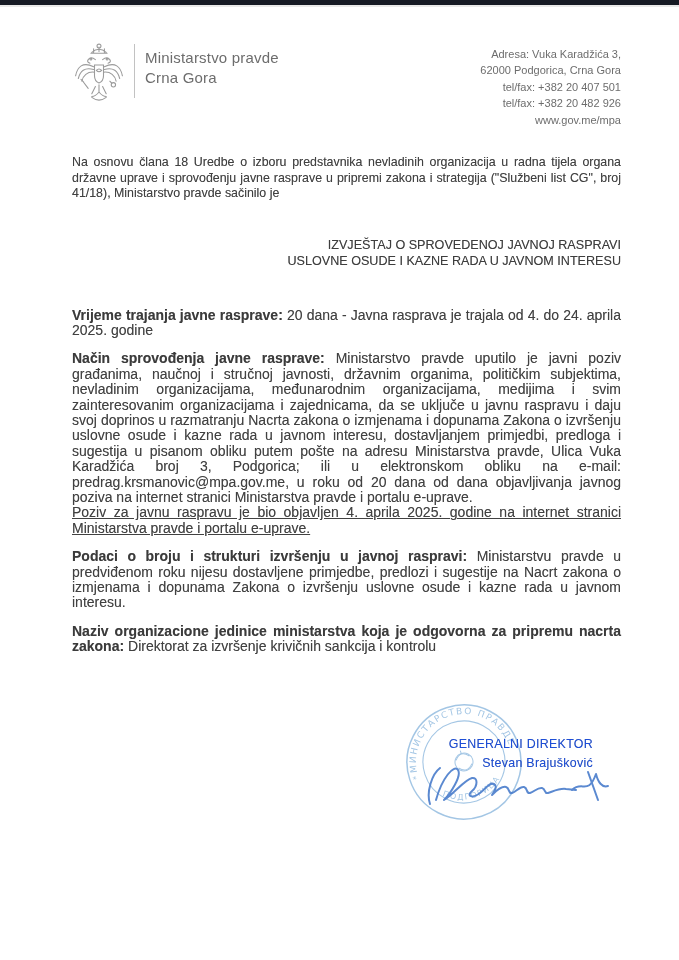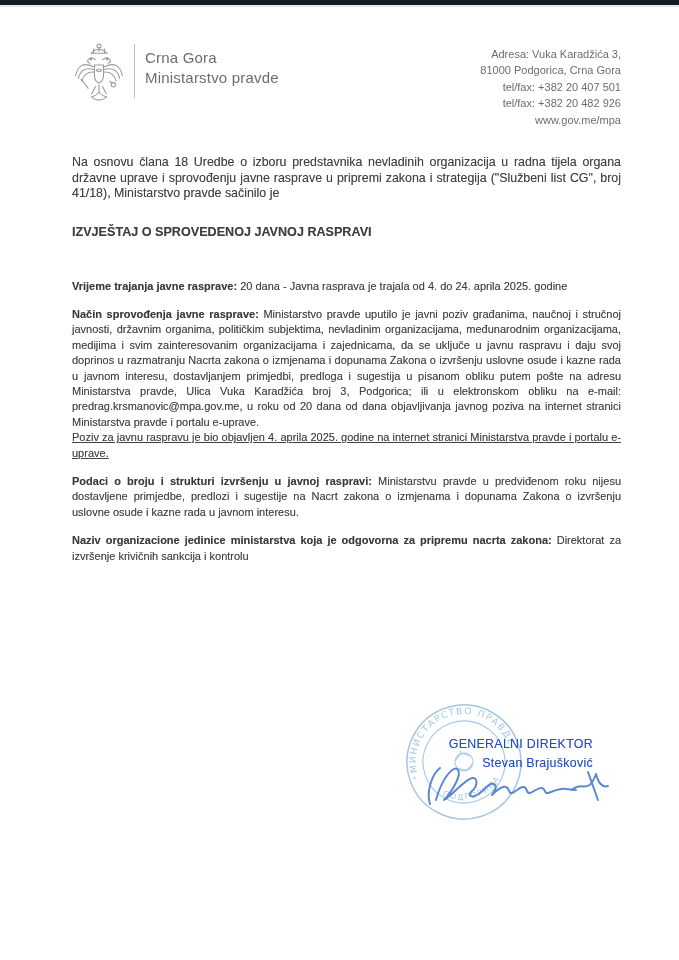--- a/index.html
+++ b/index.html
@@ -24,23 +24,23 @@
   .brand-text { padding-top:8px; font-size:15px; line-height:20px; color:#6d6d6d; letter-spacing:.2px; }
   .addr { text-align:right; font-size:11px; line-height:16.4px; color:#6d6d6d; padding-top:6px; }
 
   
   .ref-row { display:flex; margin-top:50px; font-size:12.2px; color:#5d5d5d; }
   .ref-date { margin-left:auto; margin-right:126px; }
 
   
   .intro { margin-top:27px; font-size:12.4px; line-height:15.5px; text-align:justify;
            text-shadow:0 0 .5px rgba(70,70,70,.45); }
-  .doc-title { margin-top:22px; text-align:left; font-weight:bold; font-size:12.6px;
+  .doc-title { margin-top:35px; text-align:right; font-weight:normal; font-size:12.6px;
                line-height:16px; color:#3e3e3e; text-shadow:0 0 .5px rgba(60,60,60,.45); }
-  .sec { font-size:11px; line-height:15.4px; text-align:justify; margin-top:13px;
+  .sec { font-size:14px; line-height:15.4px; text-align:justify; margin-top:13px;
          text-shadow:0 0 .5px rgba(70,70,70,.45); }
   .sec.first { margin-top:39px; }
   .sec b { color:#3b3b3b; }
   .block { display:block;text-decoration:underline; }
 
   
   .sig-text { position:absolute; left:378px; top:735px; width:215px; text-align:right;
               font-size:12.4px; line-height:19px; color:#1d4ed8; letter-spacing:.3px;
               text-shadow:0 0 .5px rgba(70,70,70,.4); }
   .stamp { position:absolute; left:402px; top:700px; width:124px; height:124px;
@@ -75,38 +75,39 @@
 
         <path d="M12,44 l6,8 M10,42 l3,3"></path>
         <circle cx="46" cy="48" r="2.4"></circle>
         <path d="M42,44 l2,2"></path>
 
         <path d="M30,48 v8 M26,50 l-4,8 M34,50 l4,8 M30,56 q-4,5 -8,5 M30,56 q4,5 8,5"></path>
         <path d="M22,62 q8,6 16,0"></path>
       </svg>
       <div class="brand-divider"></div>
       <div class="brand-text">
+        <div>Ministarstvo pravde</div>
         <div>Crna Gora</div>
-        <div>Ministarstvo pravde</div>
       </div>
     </div>
     <div class="addr">
       <div>Adresa: Vuka Karadžića 3,</div>
-      <div>81000 Podgorica, Crna Gora</div>
+      <div>62000 Podgorica, Crna Gora</div>
       <div>tel/fax: +382 20 407 501</div>
       <div>tel/fax: +382 20 482 926</div>
       <div>www.gov.me/mpa</div>
     </div>
   </div>
 
 
   <p class="intro">Na osnovu člana 18 Uredbe o izboru predstavnika nevladinih organizacija u radna tijela organa državne uprave i sprovođenju javne rasprave u pripremi zakona i strategija ("Službeni list CG", broj 41/18), Ministarstvo pravde sačinilo je</p>
 
   <div class="doc-title">
     <div>IZVJEŠTAJ O SPROVEDENOJ JAVNOJ RASPRAVI</div>
+    <div>USLOVNE OSUDE I KAZNE RADA U JAVNOM INTERESU</div>
   </div>
 
   <p class="sec first"><b>Vrijeme trajanja javne rasprave:</b> <span>20 dana - Javna rasprava je trajala od 4. do 24. aprila 2025. godine</span></p>
 
   <p class="sec"><b>Način sprovođenja javne rasprave:</b> <span>Ministarstvo pravde uputilo je javni poziv građanima, naučnoj i stručnoj javnosti, državnim organima, političkim subjektima, nevladinim organizacijama, međunarodnim organizacijama, medijima i svim zainteresovanim organizacijama i zajednicama, da se uključe u javnu raspravu i daju svoj doprinos u razmatranju Nacrta zakona o izmjenama i dopunama Zakona o izvršenju uslovne osude i kazne rada u javnom interesu, dostavljanjem primjedbi, predloga i sugestija u pisanom obliku putem pošte na adresu Ministarstva pravde, Ulica Vuka Karadžića broj 3, Podgorica; ili u elektronskom obliku na e-mail: predrag.krsmanovic@mpa.gov.me, u roku od 20 dana od dana objavljivanja javnog poziva na internet stranici Ministarstva pravde i portalu e-uprave.</span><span class="block">Poziv za javnu raspravu je bio objavljen 4. aprila 2025. godine na internet stranici Ministarstva pravde i portalu e-uprave.</span></p>
 
   <p class="sec"><b>Podaci o broju i strukturi izvršenju u javnoj raspravi:</b> <span>Ministarstvu pravde u predviđenom roku nijesu dostavljene primjedbe, predlozi i sugestije na Nacrt zakona o izmjenama i dopunama Zakona o izvršenju uslovne osude i kazne rada u javnom interesu.</span></p>
 
 
   <p class="sec"><b>Naziv organizacione jedinice ministarstva koja je odgovorna za pripremu nacrta zakona:</b> <span>Direktorat za izvršenje krivičnih sankcija i kontrolu</span></p>

